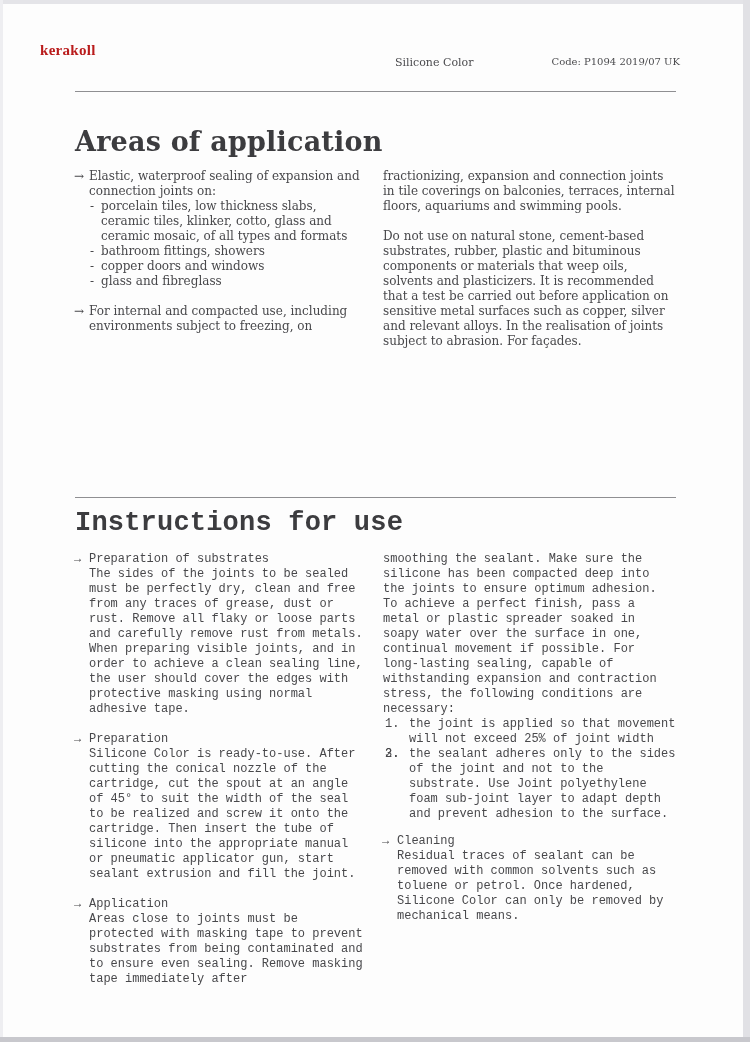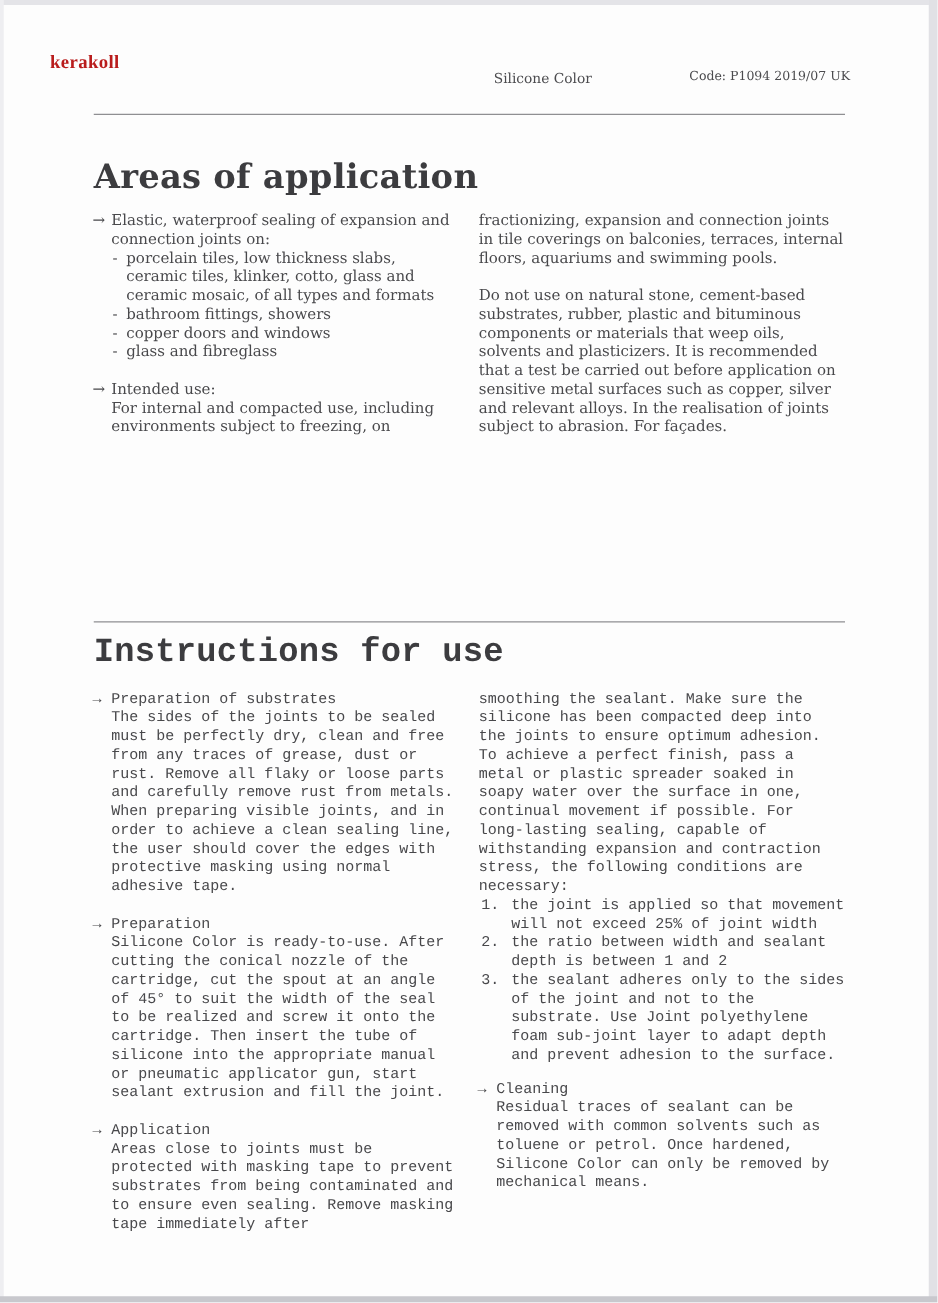--- a/index.html
+++ b/index.html
@@ -106,21 +106,20 @@
             <span class="dash">-</span>
             <span>copper doors and windows</span>
           </div>
           <div class="dash-item">
             <span class="dash">-</span>
             <span>glass and fibreglass</span>
           </div>
         </div>
         <div class="ai">
           <span class="arrow">→</span>
-          <div>Intended use:</div>
           <div>For internal and compacted use, including environments subject to freezing, on</div>
         </div>
       </div>
       <div class="col col-r">
         <p>fractionizing, expansion and connection joints in tile coverings on balconies, terraces, internal floors, aquariums and swimming pools.</p>
         <p>Do not use on natural stone, cement-based substrates, rubber, plastic and bituminous components or materials that weep oils, solvents and plasticizers. It is recommended that a test be carried out before application on sensitive metal surfaces such as copper, silver and relevant alloys. In the realisation of joints subject to abrasion. For façades.</p>
       </div>
     </div>
   </section>
 
@@ -148,21 +147,20 @@
       </div>
       <div class="col col-r">
         <p style="margin-bottom:0;">smoothing the sealant. Make sure the silicone has been compacted deep into the joints to ensure optimum adhesion. To achieve a perfect finish, pass a metal or plastic spreader soaked in soapy water over the surface in one, continual movement if possible. For long-lasting sealing, capable of withstanding expansion and contraction stress, the following conditions are necessary:</p>
         <div class="num-list">
           <div class="num-item">
             <span class="num">1.</span>
             <span>the joint is applied so that movement will not exceed 25% of joint width</span>
           </div>
           <div class="num-item">
             <span class="num">2.</span>
-            <span>the ratio between width and sealant depth is between 1 and 2</span>
           </div>
           <div class="num-item">
             <span class="num">3.</span>
             <span>the sealant adheres only to the sides of the joint and not to the substrate. Use Joint polyethylene foam sub-joint layer to adapt depth and prevent adhesion to the surface.</span>
           </div>
         </div>
         <div class="ai clean-item">
           <span class="arrow">→</span>
           <div>Cleaning</div>
           <div>Residual traces of sealant can be removed with common solvents such as toluene or petrol. Once hardened, Silicone Color can only be removed by mechanical means.</div>

